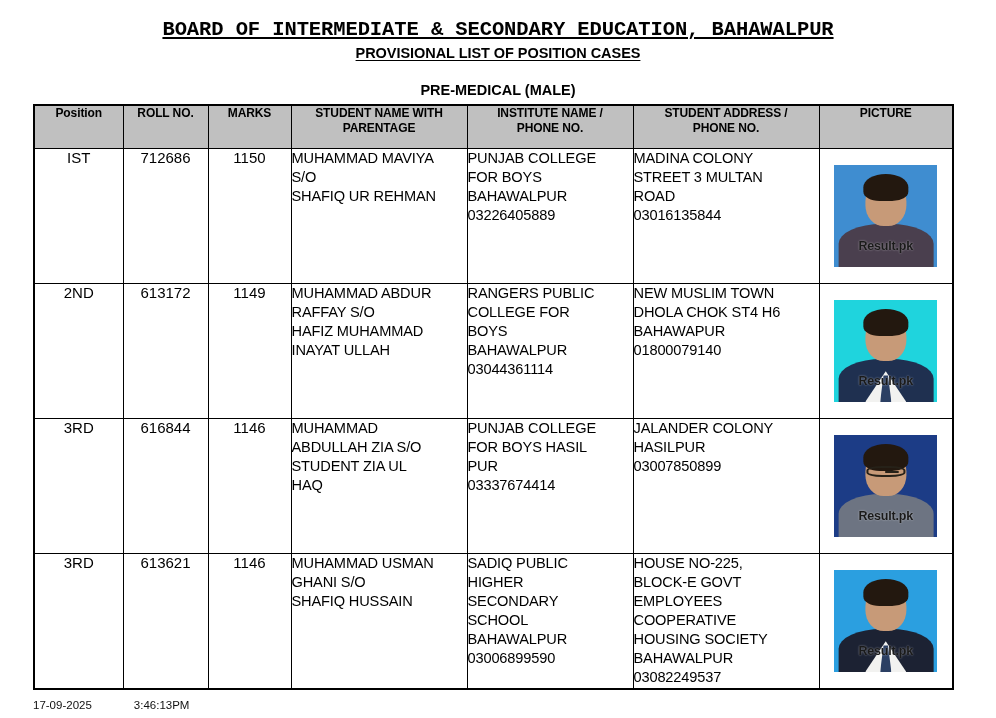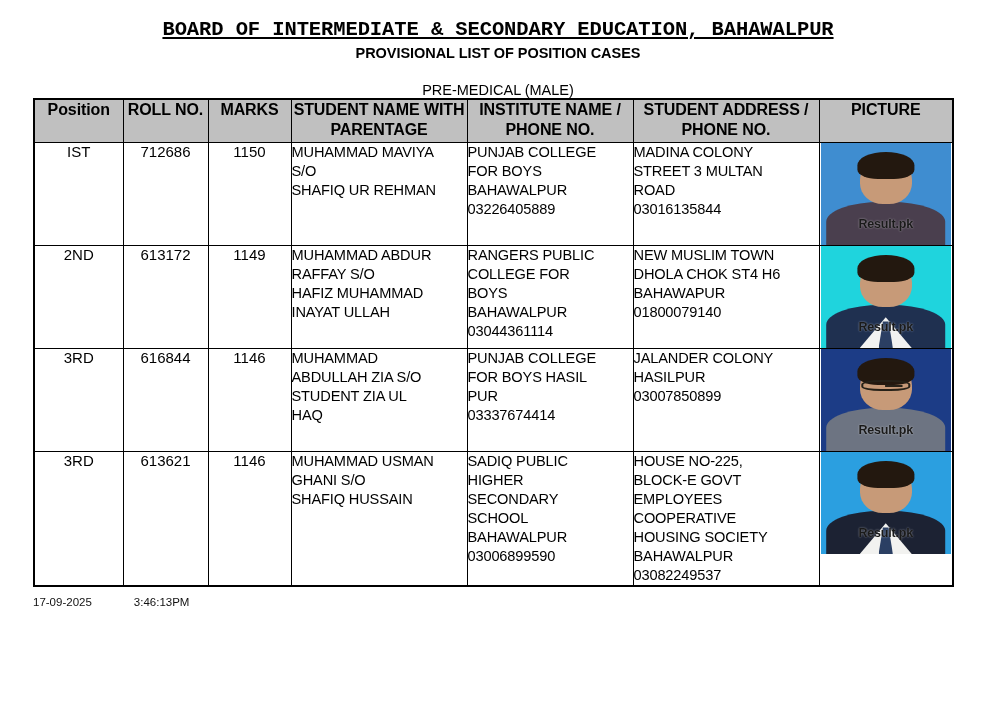--- a/index.html
+++ b/index.html
@@ -35,28 +35,30 @@
     font-size: 16.5px;
     font-weight: bold;
     line-height: 1.45;
     margin-top: 5px;
     letter-spacing: -0.05px;
   }
   .title-sub2 {
     font-size: 14.5px;
     font-weight: bold;
     line-height: 1.4;
+    text-decoration: underline;
     text-underline-offset: 2px;
     letter-spacing: -0.05px;
   }
   .group-title {
     text-align: center;
     font-size: 14.5px;
-    font-weight: normal;
+    font-weight: bold;
     margin-top: 19px;
+    margin-bottom: 6px;
     letter-spacing: 0px;
   }
 
   
   .table-wrap {
     margin: 0 33px 0 33px;
     width: 919px;
   }
   table.results {
     border-collapse: collapse;
@@ -65,21 +67,21 @@
     border: 2px solid #000000;
   }
   table.results th,
   table.results td {
     border: 1px solid #000000;
     vertical-align: top;
     padding: 0;
   }
   thead th {
     background: #c0c0c0;
-    font-size: 16px;
+    font-size: 12px;
     font-weight: bold;
     text-align: center;
     vertical-align: middle;
     height: 42px;
     line-height: 1.25;
     padding: 2px 3px;
     letter-spacing: -0.1px;
   }
   
   col.c-pos  { width: 89px; }
@@ -104,23 +106,23 @@
   }
   td.cell-pic {
     text-align: center;
     padding: 8px 0 8px 0;
     background: #ffffff;
   }
 
   
   .photo {
     position: relative;
-    width: 130px;
+    width: 103px;
     height: 102px;
-    margin: 0 auto;
+    margin: 16px auto;
     overflow: hidden;
     display: block;
   }
   .photo .bg { position: absolute; inset: 0; }
   .photo .head {
     position: absolute;
     left: 50%;
     transform: translateX(-50%);
     top: 14%;
     width: 40%;

